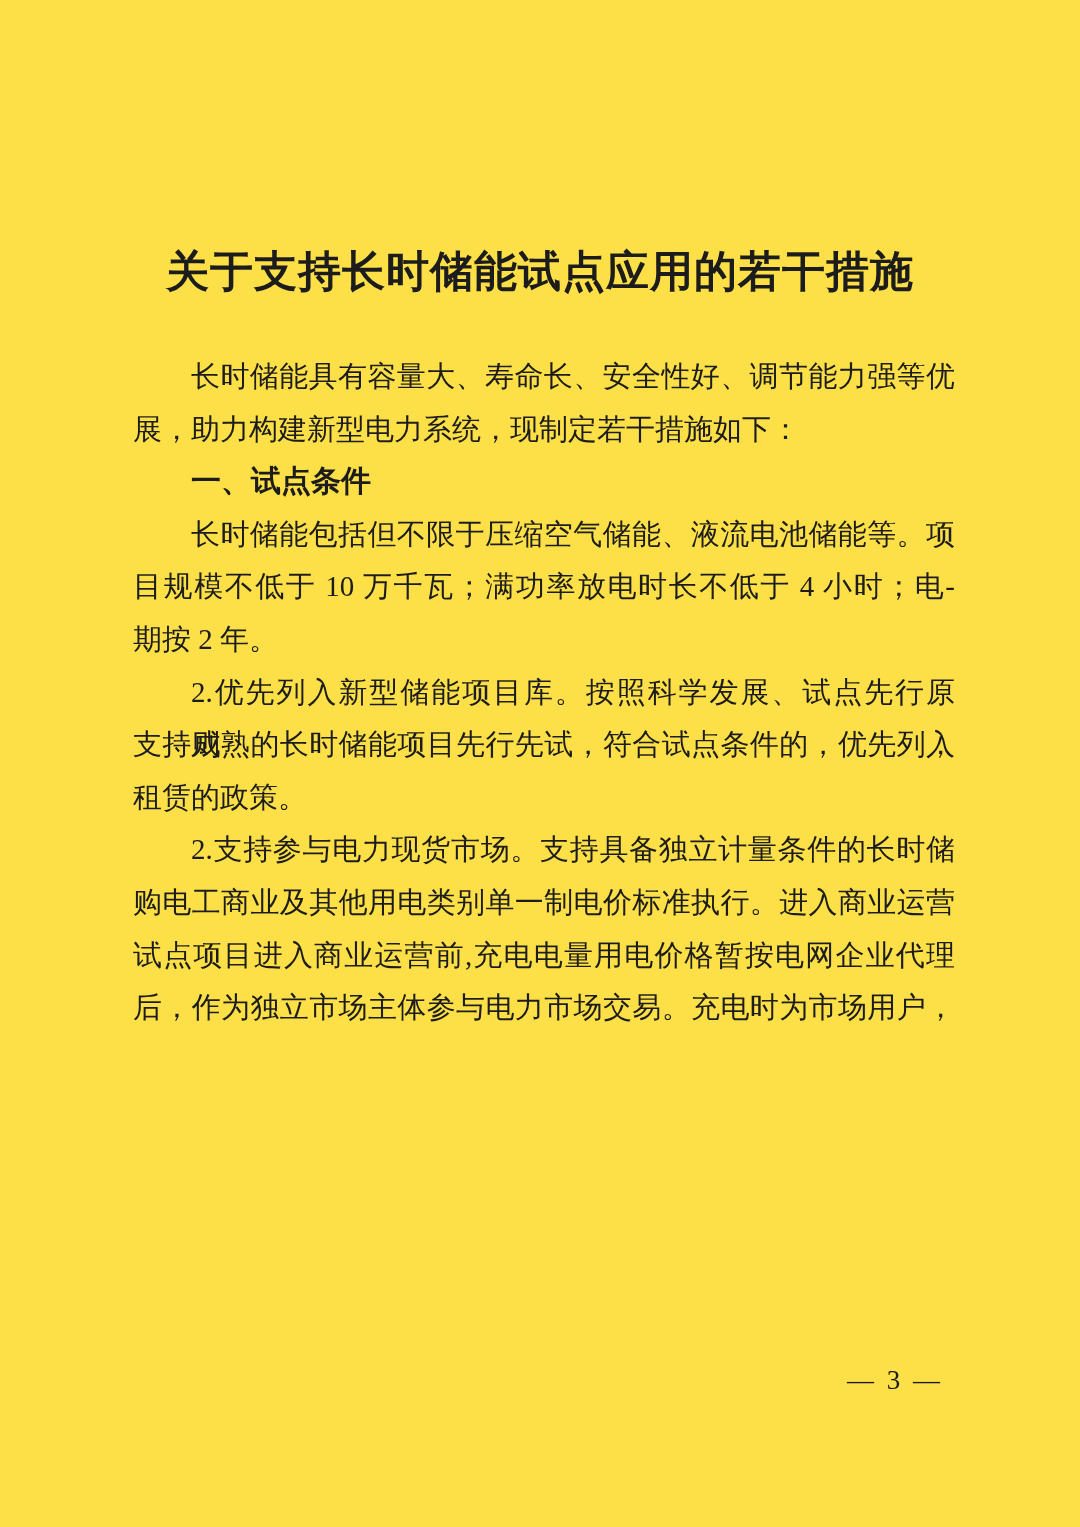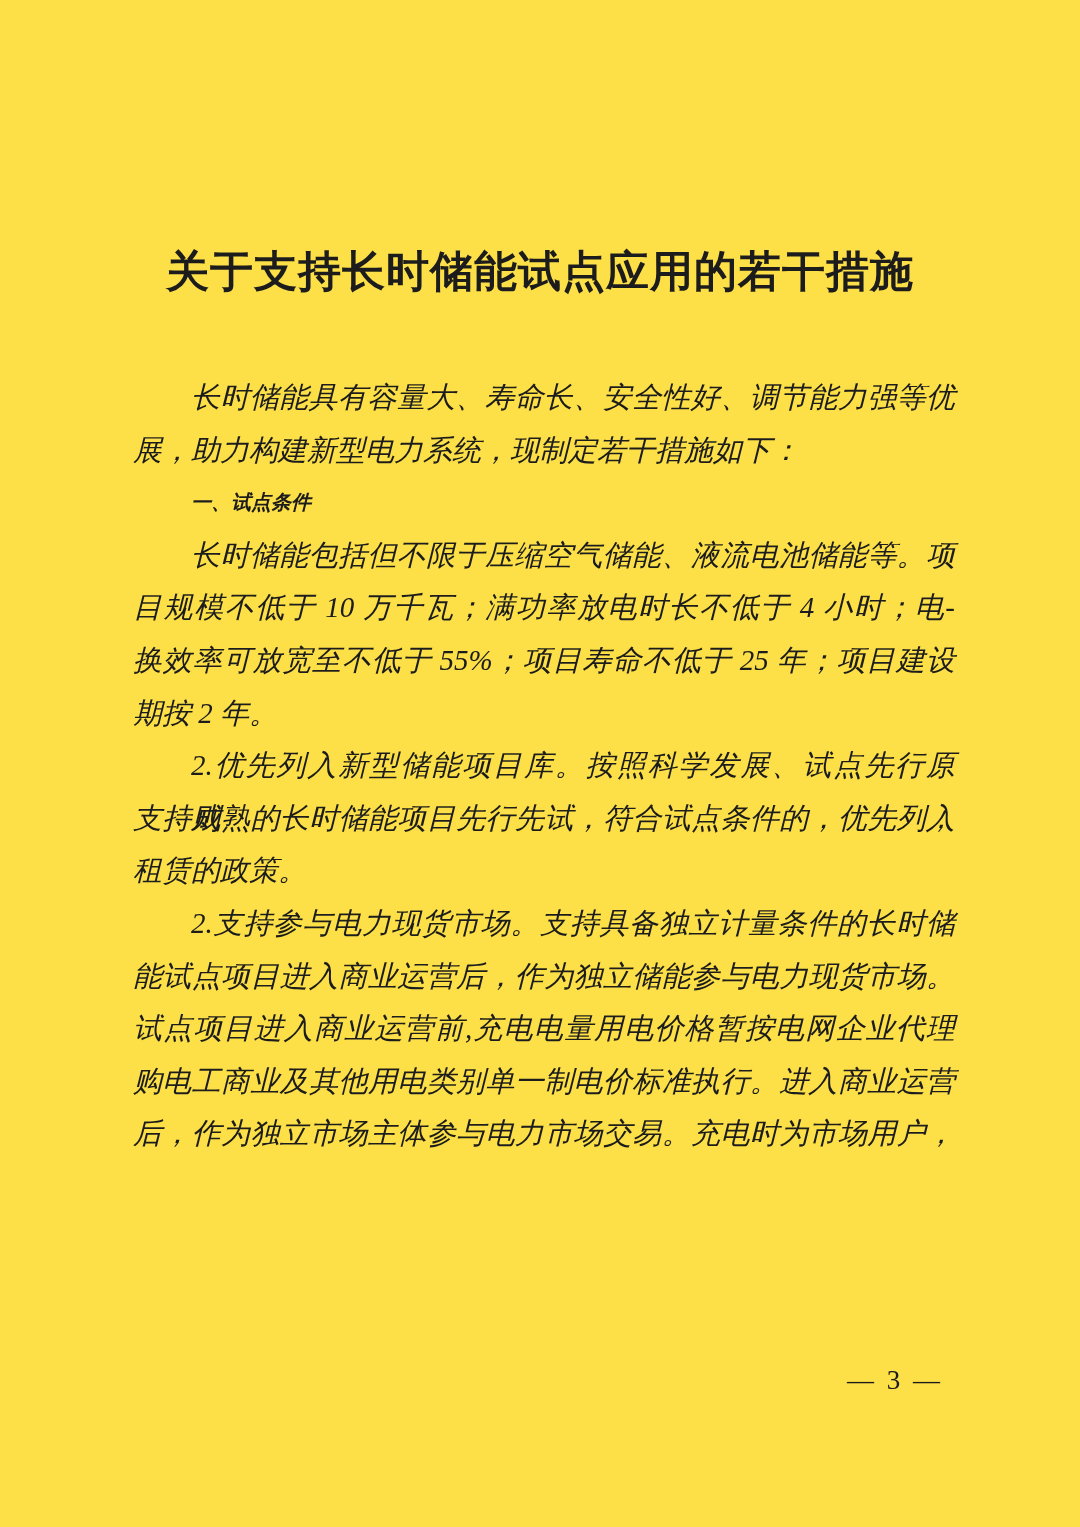--- a/index.html
+++ b/index.html
@@ -24,42 +24,41 @@
     width: 100%;
     text-align: center;
     font-size: 43px;
     line-height: 64px;
     font-weight: bold;
     letter-spacing: 1px;
     font-family: "Liberation Serif", "DejaVu Serif", serif;
   }
   .content {
     position: absolute;
-    top: 371px;
+    top: 350px;
     left: 133px;
     width: 822px;
-    font-style: italic;
   }
   .line {
     height: 52.6px;
     line-height: 52.6px;
     font-size: 29px;
     text-align: left;
   }
   .line.fill {
     text-align: justify;
     text-align-last: justify;
   }
   .line.indent {
     padding-left: 58px;
   }
   .line.heading {
     font-family: "Liberation Sans", "DejaVu Sans", sans-serif;
     font-weight: 700;
-    font-size: 20px;
+    font-size: 30px;
   }
   .page-number {
     position: absolute;
     top: 1360px;
     right: 137px;
     font-size: 27px;
     line-height: 40px;
     letter-spacing: 3px;
     font-family: "Liberation Serif", "DejaVu Serif", serif;
   }
@@ -69,26 +68,24 @@
 
 <div class="page">
   <div class="doc-title">关于支持长时储能试点应用的若干措施</div>
 
   <div class="content">
       <div class="line body indent fill">长时储能具有容量大、寿命长、安全性好、调节能力强等优</div>
       <div class="line body">展，助力构建新型电力系统，现制定若干措施如下：</div>
       <div class="line heading indent">一、试点条件</div>
       <div class="line body indent fill">长时储能包括但不限于压缩空气储能、液流电池储能等。项</div>
       <div class="line body fill">目规模不低于 10 万千瓦；满功率放电时长不低于 4 小时；电-</div>
-      <div class="line body fill">换效率可放宽至不低于 55%；项目寿命不低于 25 年；项目建设</div>
       <div class="line body">期按 2 年。</div>
       <div class="line body indent fill">2.优先列入新型储能项目库。按照科学发展、试点先行原则，</div>
       <div class="line body fill">支持成熟的长时储能项目先行先试，符合试点条件的，优先列入</div>
       <div class="line body">租赁的政策。</div>
       <div class="line body indent fill">2.支持参与电力现货市场。支持具备独立计量条件的长时储</div>
-      <div class="line body fill">能试点项目进入商业运营后，作为独立储能参与电力现货市场。</div>
+      <div class="line body fill">购电工商业及其他用电类别单一制电价标准执行。进入商业运营</div>
       <div class="line body fill">试点项目进入商业运营前,充电电量用电价格暂按电网企业代理</div>
-      <div class="line body fill">购电工商业及其他用电类别单一制电价标准执行。进入商业运营</div>
       <div class="line body fill">后，作为独立市场主体参与电力市场交易。充电时为市场用户，</div>
     </div>
 
   <div class="page-number">— 3 —</div>
 </div>
 
 </body></html>

